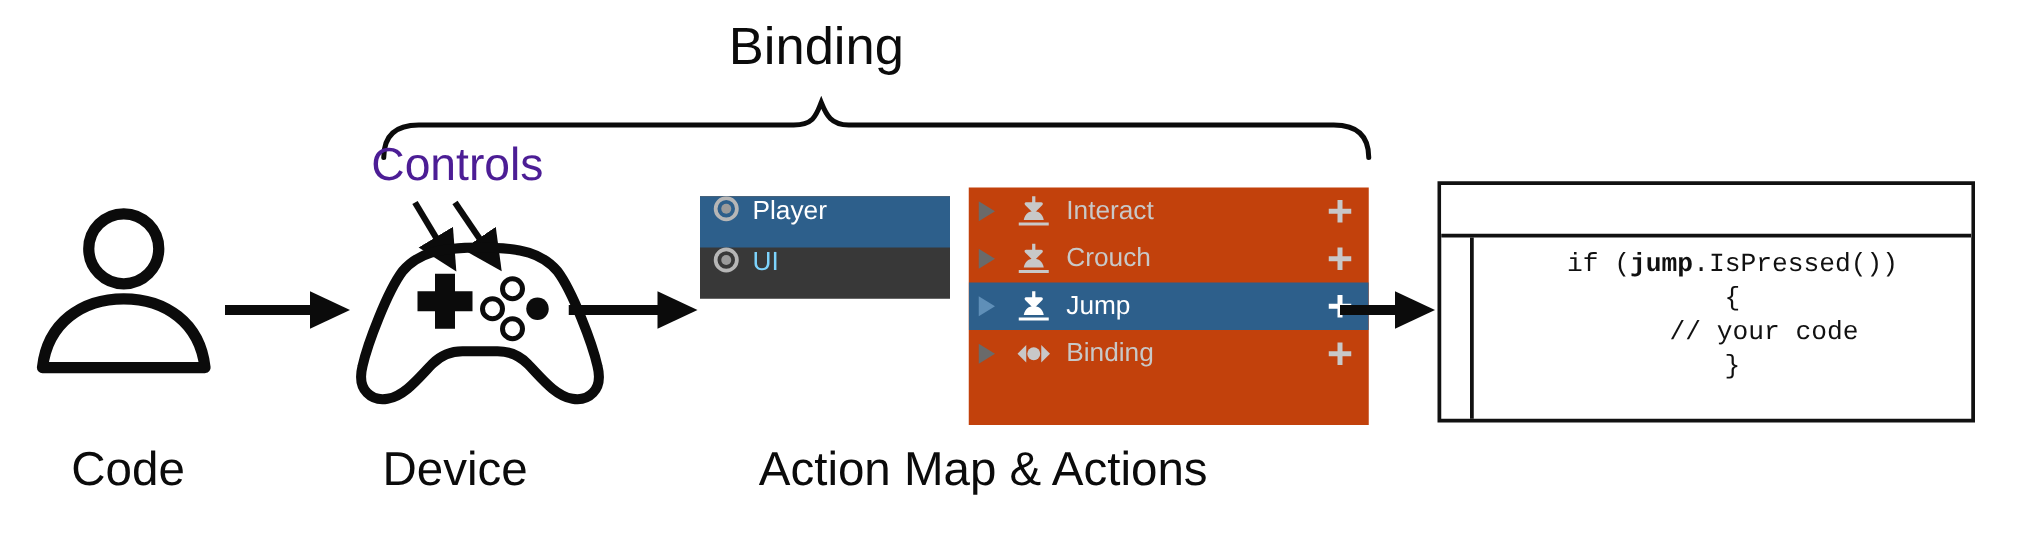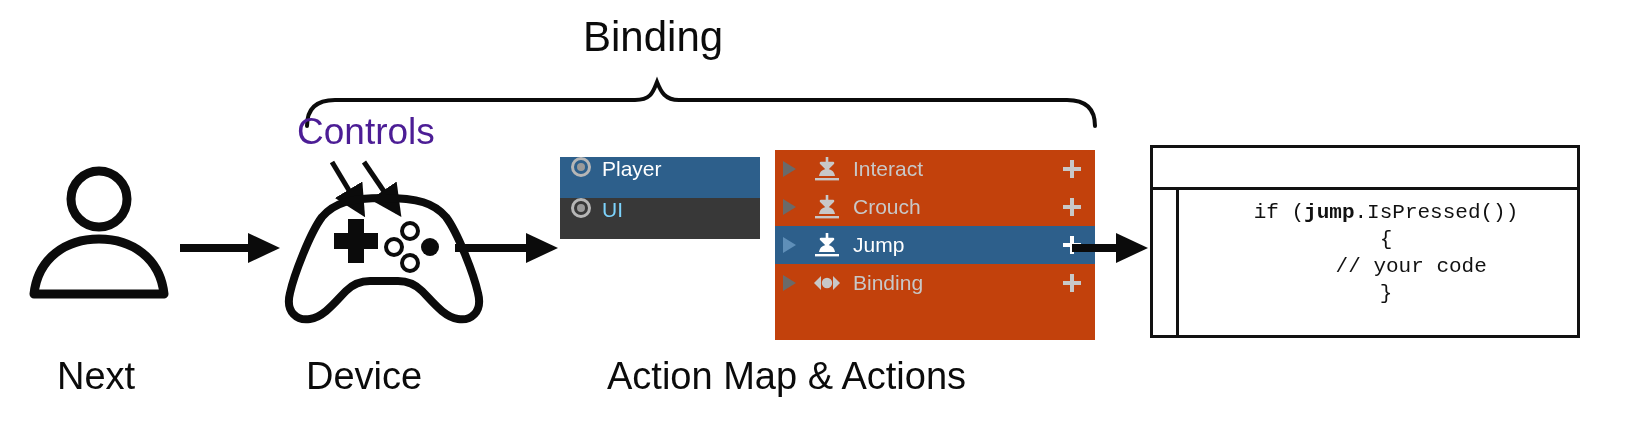--- a/index.html
+++ b/index.html
@@ -253,20 +253,20 @@
     <div class="titlebar"></div>
     <div class="body">
       <div class="gutter"></div>
       <div class="code"><span>if (</span><b>jump</b><span>.IsPressed())</span>
 <span>{</span>
 <span>    // your code</span>
 <span>}</span></div>
     </div>
   </div>
 
-  <div class="caption" style="left:57px;top:357px;">Next</div>
+  <div class="caption" style="left:57px;top:357px;">Code</div>
 
   <div class="caption" style="left:306px;top:357px;text-align:right;">Device</div>
 
   <div class="caption" style="left:583px;top:357px;margin-left:24px;">Action Map &amp; Actions</div>
 
 
 </div>
 
 </body></html>

